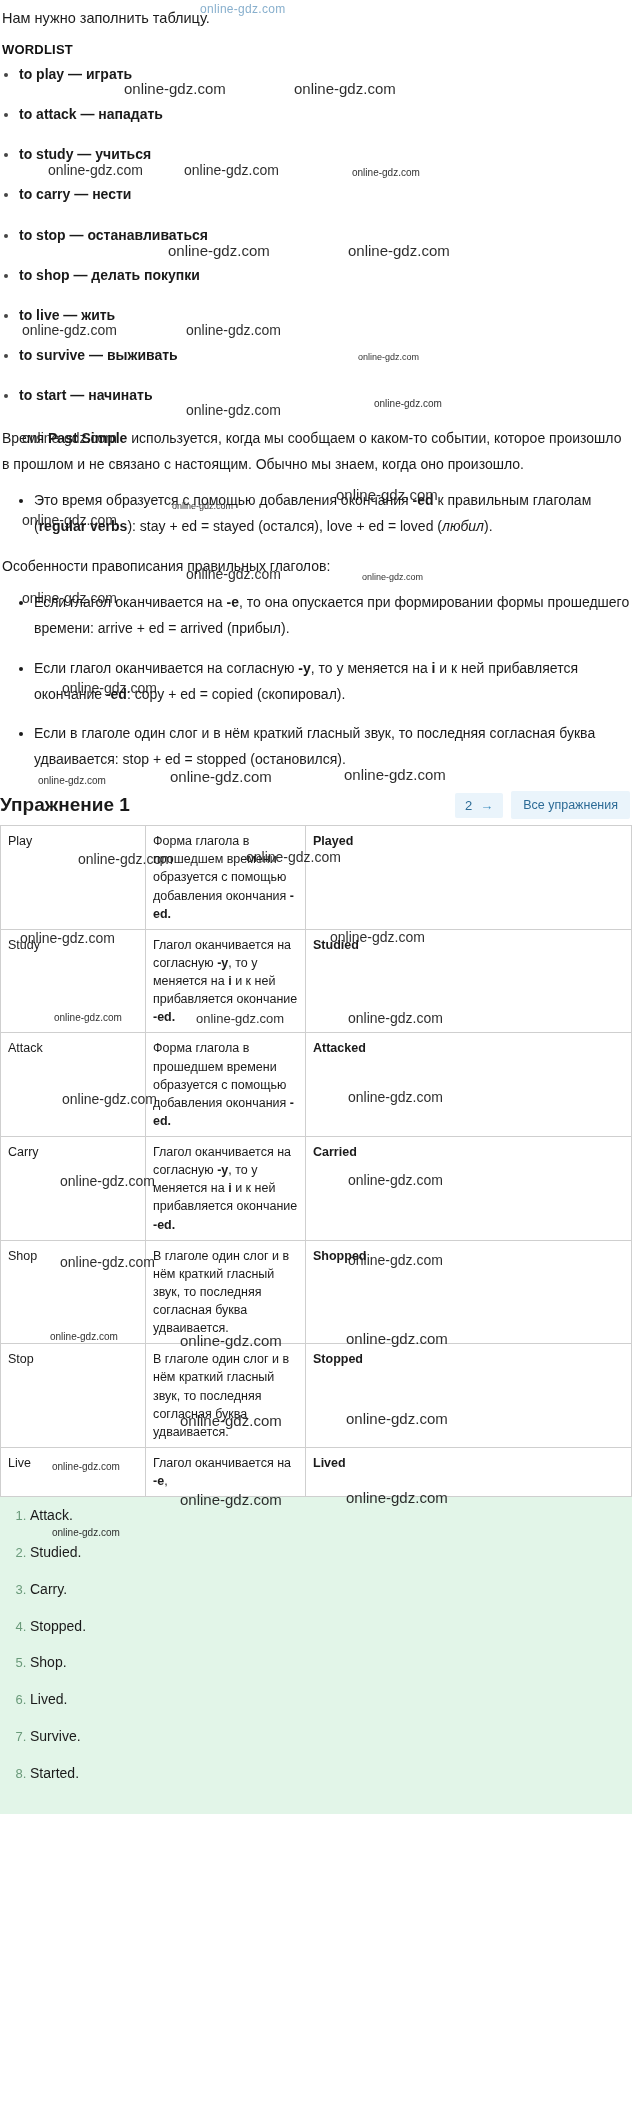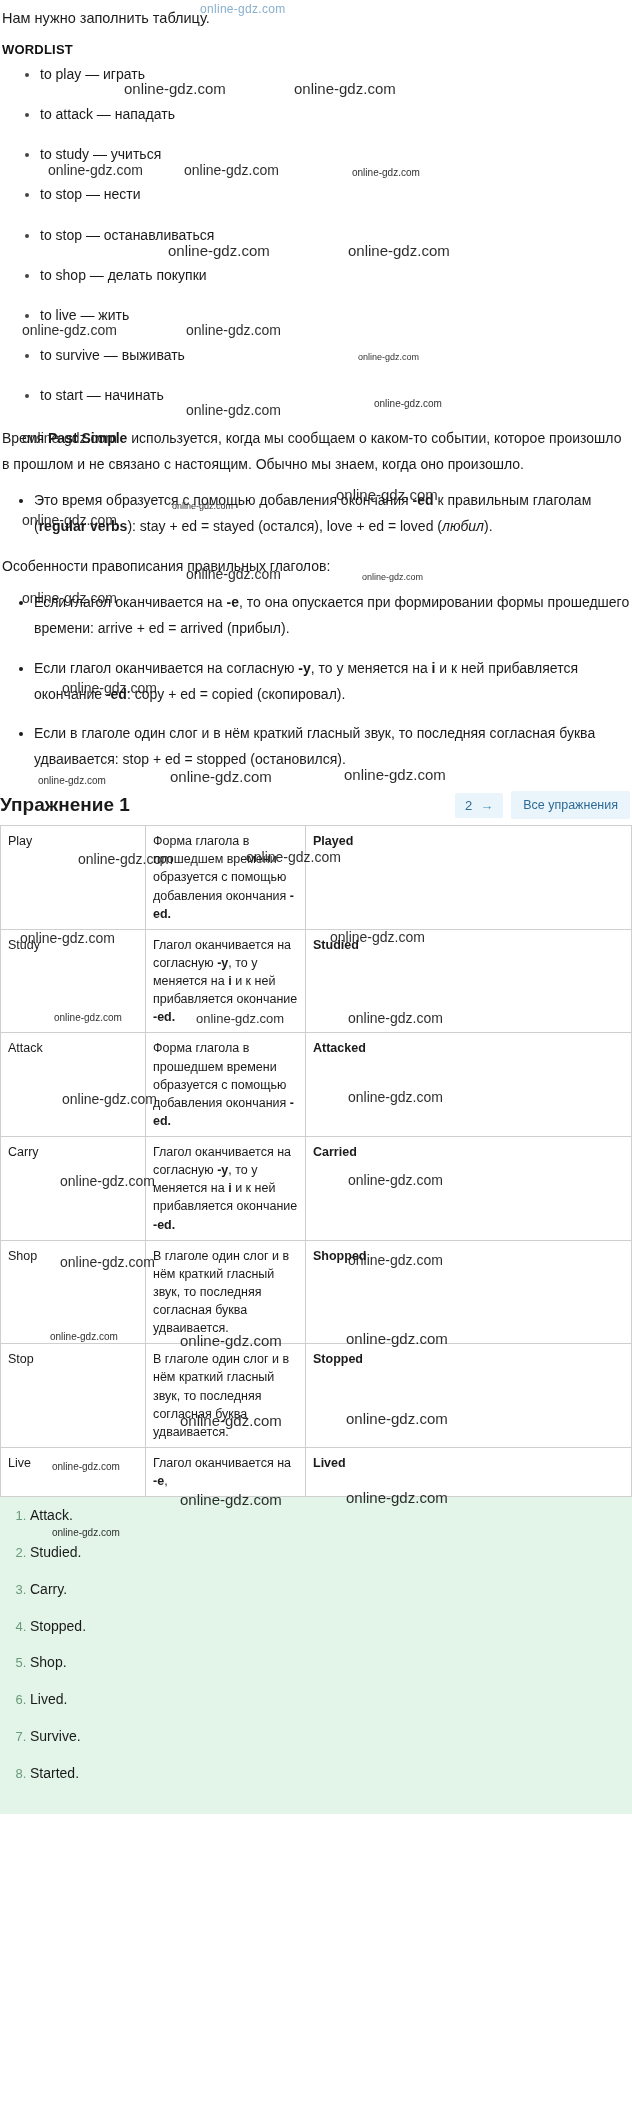--- a/index.html
+++ b/index.html
@@ -42,22 +42,23 @@
   }
   h3.wordlist {
     font-size: 13px;
     font-weight: bold;
     color: #111;
     margin: 10px 0 8px 2px;
     letter-spacing: .2px;
   }
   ul.wl {
     margin: 0 0 6px 0;
-    padding-left: 40px;
+    padding-left: 19px;
     list-style: disc;
+    font-weight: bold;
   }
   ul.wl li {
     font-size: 14px;
     color: #1a1a1a;
     margin: 0 0 22px 0;
     line-height: 1.3;
   }
   ul.wl li::marker { color: #444; }
   p.para {
     font-size: 14px;
@@ -207,21 +208,21 @@
   <div class="content">
 
     <div class="intro">Нам нужно заполнить таблицу.</div>
 
     <h3 class="wordlist">WORDLIST</h3>
 
     <ul class="wl" id="wordlist">
         <li>to play — играть</li>
         <li>to attack — нападать</li>
         <li>to study — учиться</li>
-        <li>to stop — нести</li>
+        <li>to carry — нести</li>
         <li>to stop — останавливаться</li>
         <li>to shop — делать покупки</li>
         <li>to live — жить</li>
         <li>to survive — выживать</li>
         <li>to start — начинать</li>
       </ul>
 
     <p class="para" id="para1">Время <b>Past Simple</b> используется, когда мы сообщаем о каком-то событии, которое произошло в прошлом и не связано с настоящим. Обычно мы знаем, когда оно произошло.</p>
 
     <ul class="rules">

